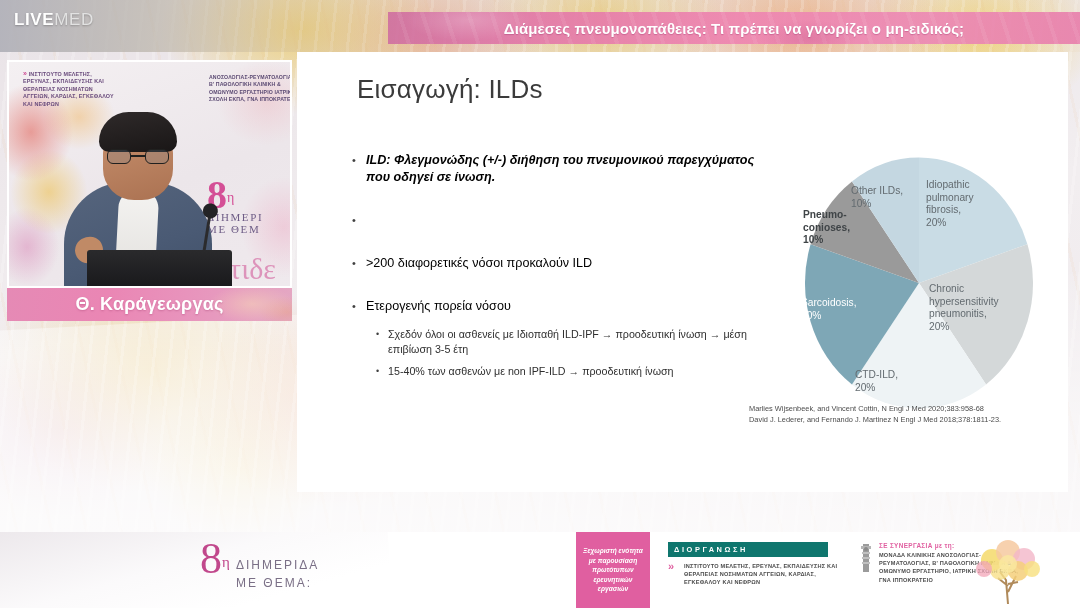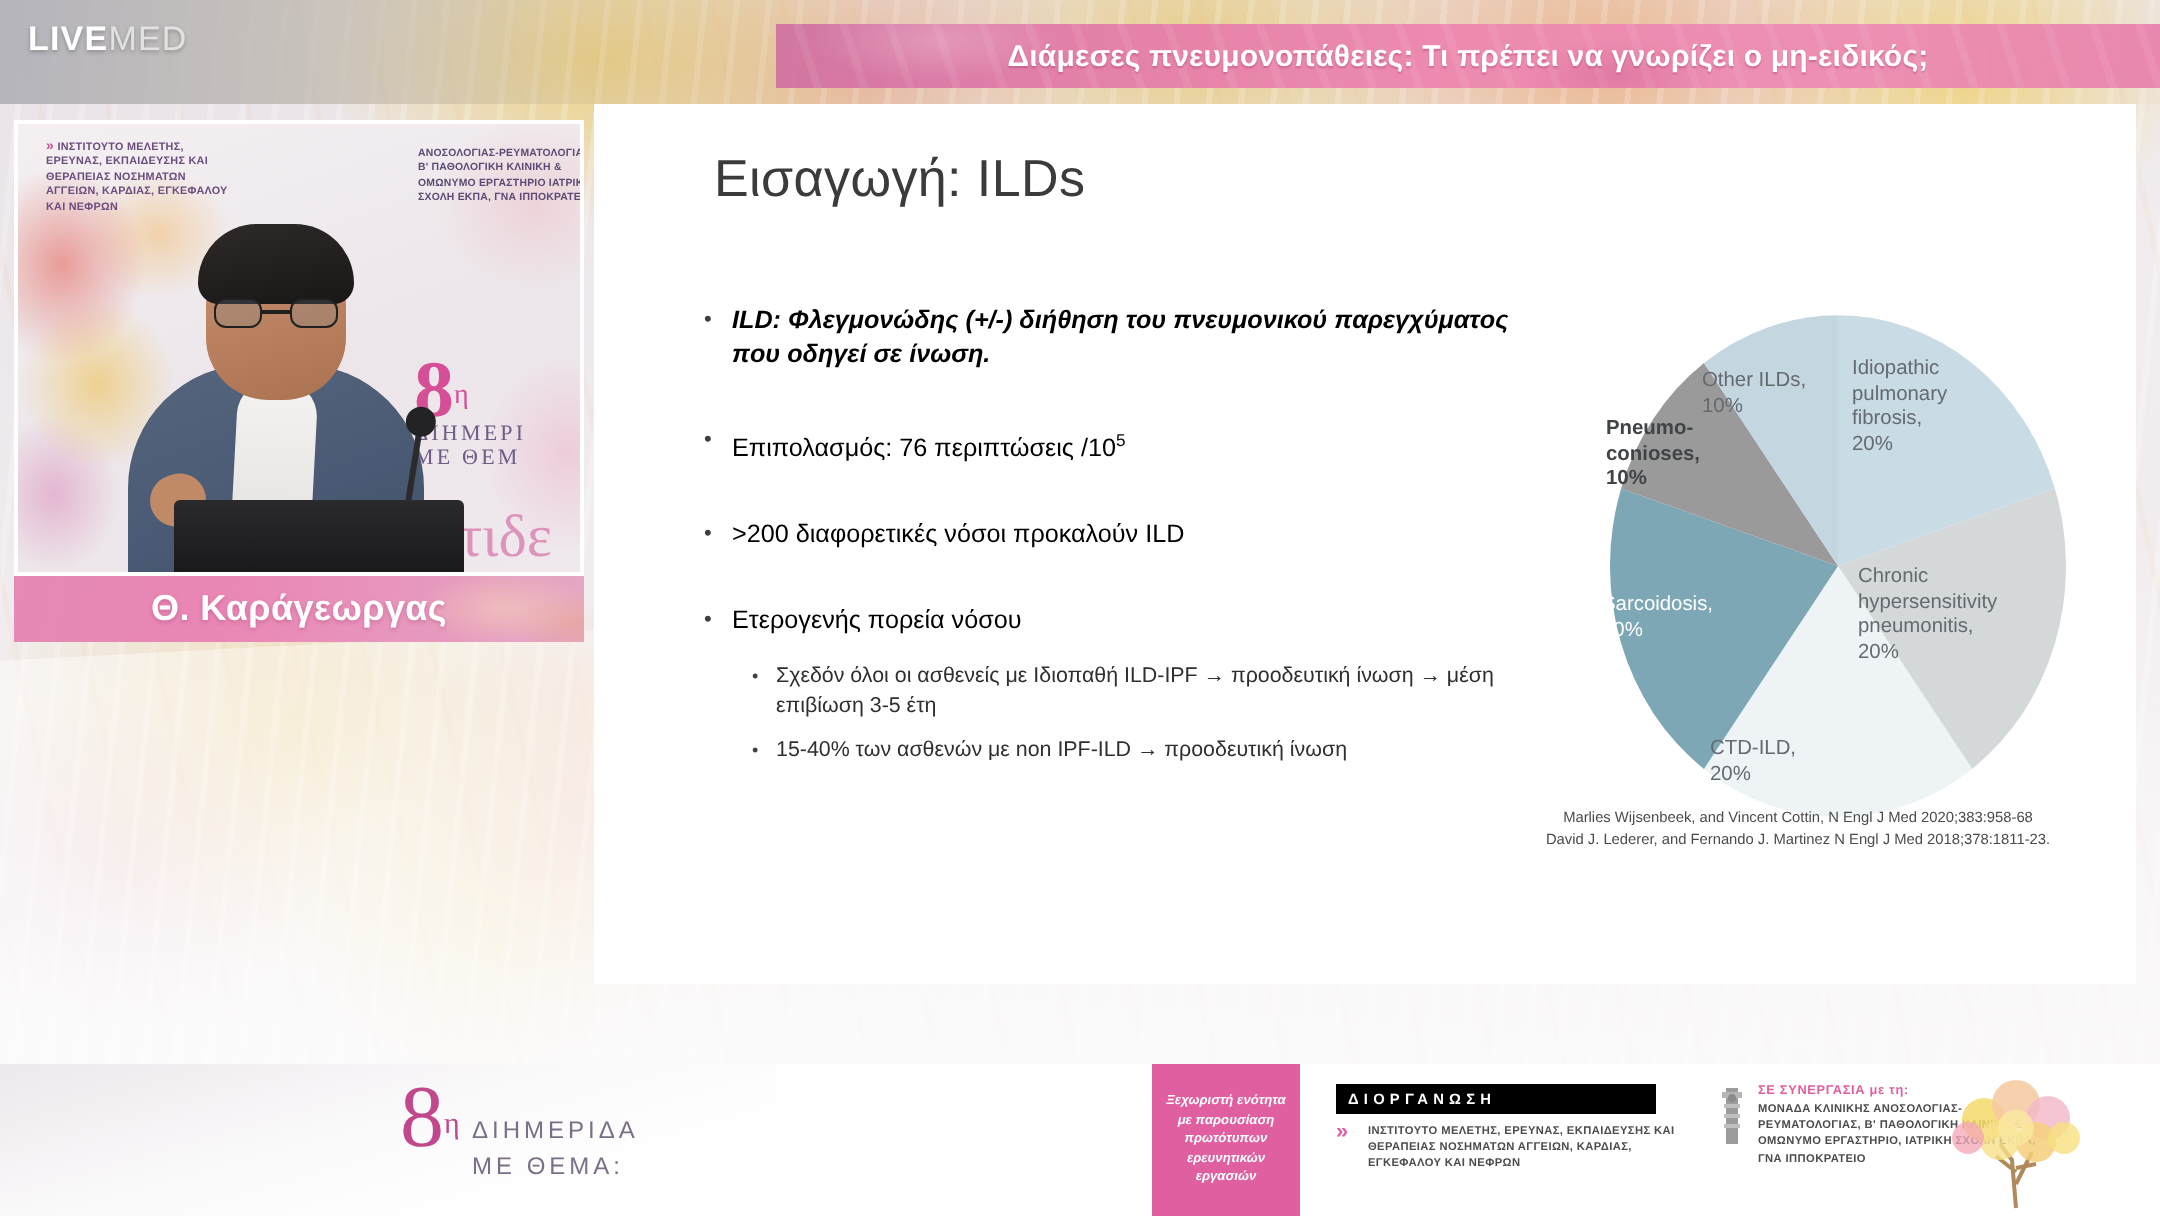--- a/index.html
+++ b/index.html
@@ -212,21 +212,21 @@
   .pie {
     position:absolute; left:10px; top:10px; width:228px; height:252px;
   }
   .pie svg { width:100%; height:100%; }
   .pie-label {
     position:absolute; color:#636b70; font-size:10.2px;
     line-height:12.6px; font-family:"Liberation Sans", sans-serif;
   }
   .citation {
     position:absolute; left:452px; top:352px; width:300px;
-    text-align:center; font-size:7.4px; line-height:10.5px; color:#4b4b4b;
+    text-align:left; font-size:7.4px; line-height:10.5px; color:#4b4b4b;
   }
 
   
   .bottom {
     position:absolute; left:0; top:532px; width:1080px; height:76px;
     background:#ffffff; overflow:hidden;
   }
   .bot-sweep {
     position:absolute; left:-30px; top:-14px; width:420px; height:110px;
     background:linear-gradient(168deg, rgba(233,228,232,.9) 0%, rgba(248,246,248,.6) 45%, rgba(255,255,255,0) 75%);
@@ -245,21 +245,21 @@
   .pinkbox {
     position:absolute; left:576px; top:0; width:74px; height:76px;
     background:#e05fa0; display:flex; align-items:center; justify-content:center;
   }
   .pinkbox span {
     color:#ffffff; font-size:6.6px; line-height:9.6px; font-weight:700; font-style:italic;
     text-align:center; padding:0 5px;
   }
   .org { position:absolute; left:668px; top:10px; width:180px; }
   .org-head {
-    background:#000000; color:#ffffff; font-size:7.4px; font-weight:700;
+    background:#0f766e; color:#ffffff; font-size:7.4px; font-weight:700;
     letter-spacing:2.6px; padding:3px 6px; width:160px;
   }
   .org-body { display:flex; margin-top:5px; }
   .org-arrow { color:#e05fa0; font-size:11px; font-weight:900; line-height:9px; flex:0 0 16px; letter-spacing:-2px;}
   .org-txt { font-size:5.6px; line-height:8.2px; color:#4c4c4c; letter-spacing:.2px; font-weight:600;}
   .coop { position:absolute; left:858px; top:10px; width:160px; display:flex; }
   .coop-seal { flex:0 0 18px; }
   .coop-seal svg { width:16px; height:32px; }
   .coop-col { margin-left:3px; }
   .coop-head { color:#e05fa0; font-size:6.4px; font-weight:700; letter-spacing:.35px; margin-bottom:2px;}
@@ -318,21 +318,20 @@
 
     <div class="bullets">
 
       <div class="b-row">
         <div class="b-dot">•</div>
         <div class="b-txt ital">ILD: Φλεγμονώδης (+/-) διήθηση του πνευμονικού παρεγχύματος που οδηγεί σε ίνωση.</div>
       </div>
 
       <div class="b-row">
         <div class="b-dot">•</div>
-        <div class="b-txt"><span>Επιπολασμός: 76 περιπτώσεις /10</span><span class="sup">5</span></div>
       </div>
 
       <div class="b-row">
         <div class="b-dot">•</div>
         <div class="b-txt">&gt;200 διαφορετικές νόσοι προκαλούν ILD</div>
       </div>
 
       <div class="b-row tight">
         <div class="b-dot">•</div>
         <div class="b-txt">Ετερογενής πορεία νόσου</div>

